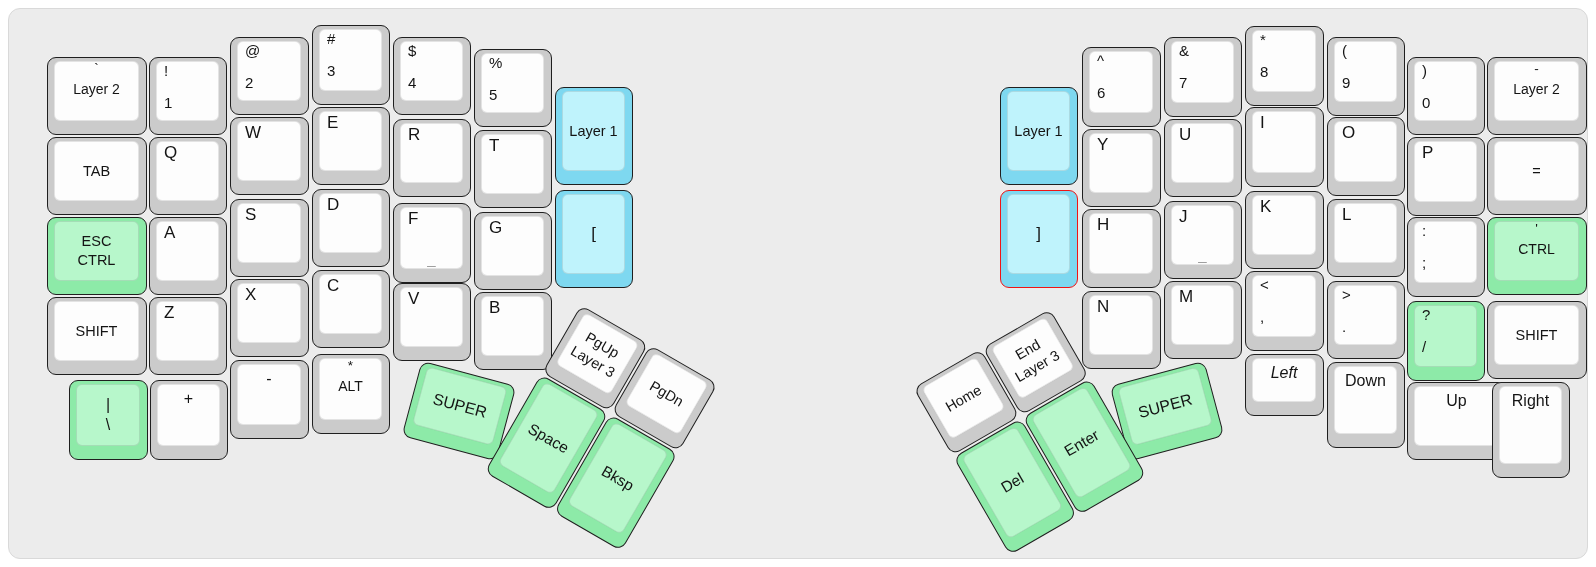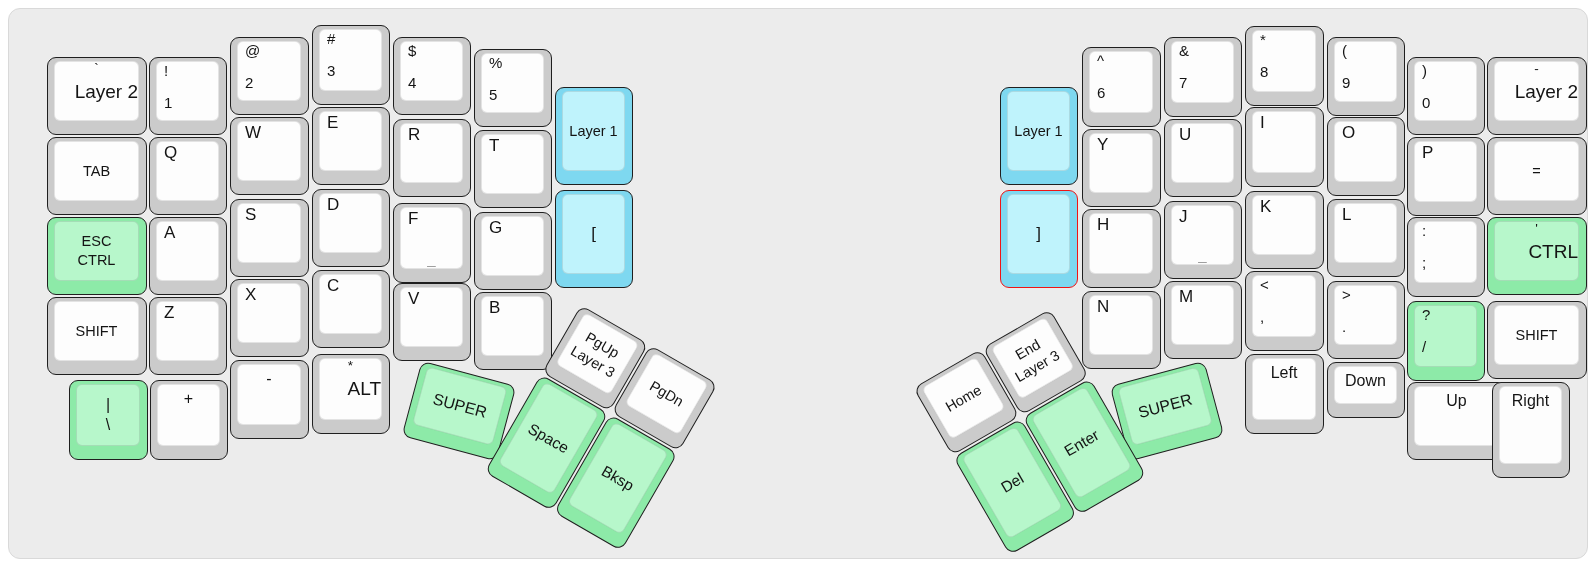--- a/index.html
+++ b/index.html
@@ -37,21 +37,21 @@
   .lg-letter .cmain{top:1px;left:7px;font-size:17px;}
   
   .lg-pair .sym{top:0px;left:7px;font-size:15px;}
   .lg-pair .num{top:32px;left:7px;font-size:15px;}
   
   .lg-center .cmain{left:0;right:0;top:50%;transform:translateY(-50%);text-align:center;font-size:14.5px;}
   
   .lg-centertop .cmain{left:0;right:0;top:5px;text-align:center;font-size:16px;}
   
   .lg-centerpair .ctop{left:0;right:0;top:-1px;text-align:center;font-size:13.5px;}
-  .lg-centerpair .cmain{left:0;right:0;top:19px;text-align:right;font-size:19px;}
+  .lg-centerpair .cmain{left:0;right:0;top:19px;text-align:center;font-size:14px;}
   
   .lg-lines .cap{display:flex;flex-direction:column;align-items:center;justify-content:center;}
   .lg-lines .lab{position:static;font-size:14.5px;line-height:19px;text-align:center;}
   .homing{position:absolute;bottom:1px;left:0;right:0;text-align:center;font-size:15px;color:#9a9a9a;}
   
   [data-name="key-lbracket"] .cmain,[data-name="key-rbracket"] .cmain{font-size:17px;}
   [data-name="key-pipe-backslash"] .lab{font-size:16px;line-height:20px;}
   [data-name="key-super-left"] .cmain,[data-name="key-super-right"] .cmain{font-size:16px;}
   [data-name="key-space"] .cmain,[data-name="key-bksp"] .cmain,
   [data-name="key-del"] .cmain,[data-name="key-enter"] .cmain{font-size:15.5px;}
@@ -299,21 +299,21 @@
         <div class="cap" data-name="keycap-top">
           <span class="lab cmain" data-name="key-legend-main">K</span>
         </div>
       </div>
       <div class="key s-white lg-pair" id="key-lt-comma" data-name="key-lt-comma" style="left: 1236px; top: 262px; width: 79px; height: 80px;">
         <div class="cap" data-name="keycap-top">
           <span class="lab sym" data-name="key-legend-shifted">&lt;</span>
           <span class="lab num" data-name="key-legend-base">,</span>
         </div>
       </div>
-      <div class="key s-white lg-centertop" id="key-arrow-left" data-name="key-arrow-left" style="left: 1236px; top: 345px; width: 79px; height: 80px;">
+      <div class="key s-white lg-centertop" id="key-arrow-left" data-name="key-arrow-left" style="left: 1236px; top: 345px; width: 79px; height: 62px; font-style: italic;">
         <div class="cap" data-name="keycap-top">
           <span class="lab cmain" data-name="key-legend-main">Left</span>
         </div>
       </div>
       <div class="key s-white lg-pair" id="key-lparen-9" data-name="key-lparen-9" style="left: 1318px; top: 28px; width: 78px; height: 79px;">
         <div class="cap" data-name="keycap-top">
           <span class="lab sym" data-name="key-legend-shifted">(</span>
           <span class="lab num" data-name="key-legend-base">9</span>
         </div>
       </div>
@@ -326,21 +326,21 @@
         <div class="cap" data-name="keycap-top">
           <span class="lab cmain" data-name="key-legend-main">L</span>
         </div>
       </div>
       <div class="key s-white lg-pair" id="key-gt-period" data-name="key-gt-period" style="left: 1318px; top: 272px; width: 78px; height: 78px;">
         <div class="cap" data-name="keycap-top">
           <span class="lab sym" data-name="key-legend-shifted">&gt;</span>
           <span class="lab num" data-name="key-legend-base">.</span>
         </div>
       </div>
-      <div class="key s-white lg-centertop" id="key-arrow-down" data-name="key-arrow-down" style="left: 1318px; top: 353px; width: 78px; height: 56px;">
+      <div class="key s-white lg-centertop" id="key-arrow-down" data-name="key-arrow-down" style="left: 1318px; top: 353px; width: 78px; height: 86px;">
         <div class="cap" data-name="keycap-top">
           <span class="lab cmain" data-name="key-legend-main">Down</span>
         </div>
       </div>
       <div class="key s-white lg-pair" id="key-rparen-0" data-name="key-rparen-0" style="left: 1398px; top: 48px; width: 78px; height: 78px;">
         <div class="cap" data-name="keycap-top">
           <span class="lab sym" data-name="key-legend-shifted">)</span>
           <span class="lab num" data-name="key-legend-base">0</span>
         </div>
       </div>

